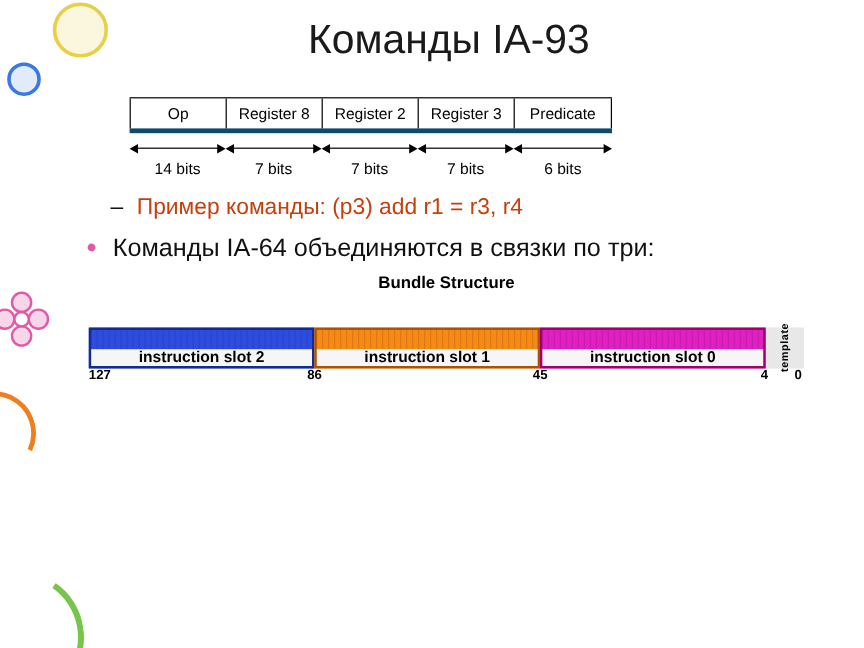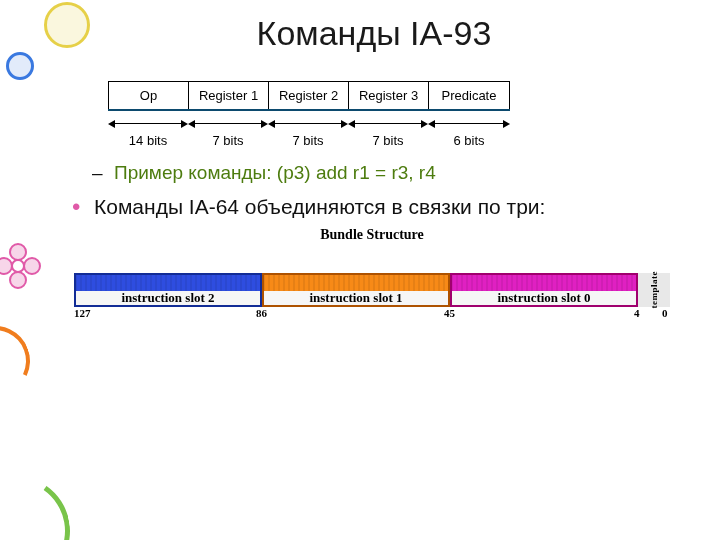--- a/index.html
+++ b/index.html
@@ -42,21 +42,21 @@
     content: "•";
     position: absolute;
     left: 2px;
     top: -2px;
     color: #e05aa8;
     font-size: 24px;
   }
   .bullet-l2 {
     position: relative;
     font-size: 19px;
-    color: #4d7c0f;
+    color: #c2410c;
     padding-left: 44px;
     margin: 8px 0 10px 0;
   }
   .bullet-l2::before {
     content: "–";
     position: absolute;
     left: 22px;
     top: 0;
     color: #111;
   }
@@ -64,21 +64,21 @@
   .figure { margin: 16px 0 14px 38px; }
 
   
   .fmt {
     font-family: Arial, sans-serif;
     color: #000;
   }
   .fmt-row1 {
     display: flex;
     border-top: 1px solid #000;
-    border-bottom: 2px solid #0c4a6e;
+    border-bottom: 4px solid #0c4a6e;
     height: 30px;
     width: 402px;
     margin-top: 28px;
   }
   .fmt-row1 .cell {
     border-left: 1px solid #000;
     display: flex;
     align-items: center;
     justify-content: center;
     font-size: 13px;
@@ -111,21 +111,21 @@
   .ah.l { left:0; border-right:7px solid #000; }
   .ah.r { right:0; border-left:7px solid #000; }
   .fmt-row3 {
     display:flex;
     width:402px;
     font-size:13px;
   }
   .fmt-row3 .bitcell { display:flex; justify-content:center; }
 
   
-  .bundle-wrap { margin: 4px 0 0 4px; width: 596px; font-family: Liberation Serif, serif; }
+  .bundle-wrap { margin: 4px 0 0 4px; width: 596px; font-family: Liberation Sans, sans-serif; }
   .bundle-title {
     text-align:center; font-weight:700; font-size:14px; color:#000; margin-bottom:4px;
   }
   .bundle-row {
     display:flex; height:34px; width:596px;
     background:#efefef;
     margin-top:30px;
   }
   .slot {
     position:relative;
@@ -189,21 +189,21 @@
 <div class="bg-deco d-orange-sw"></div>
 <div class="bg-deco d-green-sw"></div>
 
 <div class="slide">
   <h1>Команды IA-93</h1>
 
 
   <div class="figure fmt">
     <div class="fmt-row1">
       <div class="cell c-op">Op</div>
-      <div class="cell c-r1">Register 1</div>
+      <div class="cell c-r1">Register 8</div>
       <div class="cell c-r2">Register 2</div>
       <div class="cell c-r3">Register 3</div>
       <div class="cell c-pr">Predicate</div>
     </div>
     <div class="fmt-row2">
       <div class="arrow c-op">
           <i class="ah l"></i>
           <i class="ah r"></i>
         </div>
       <div class="arrow c-r1">

